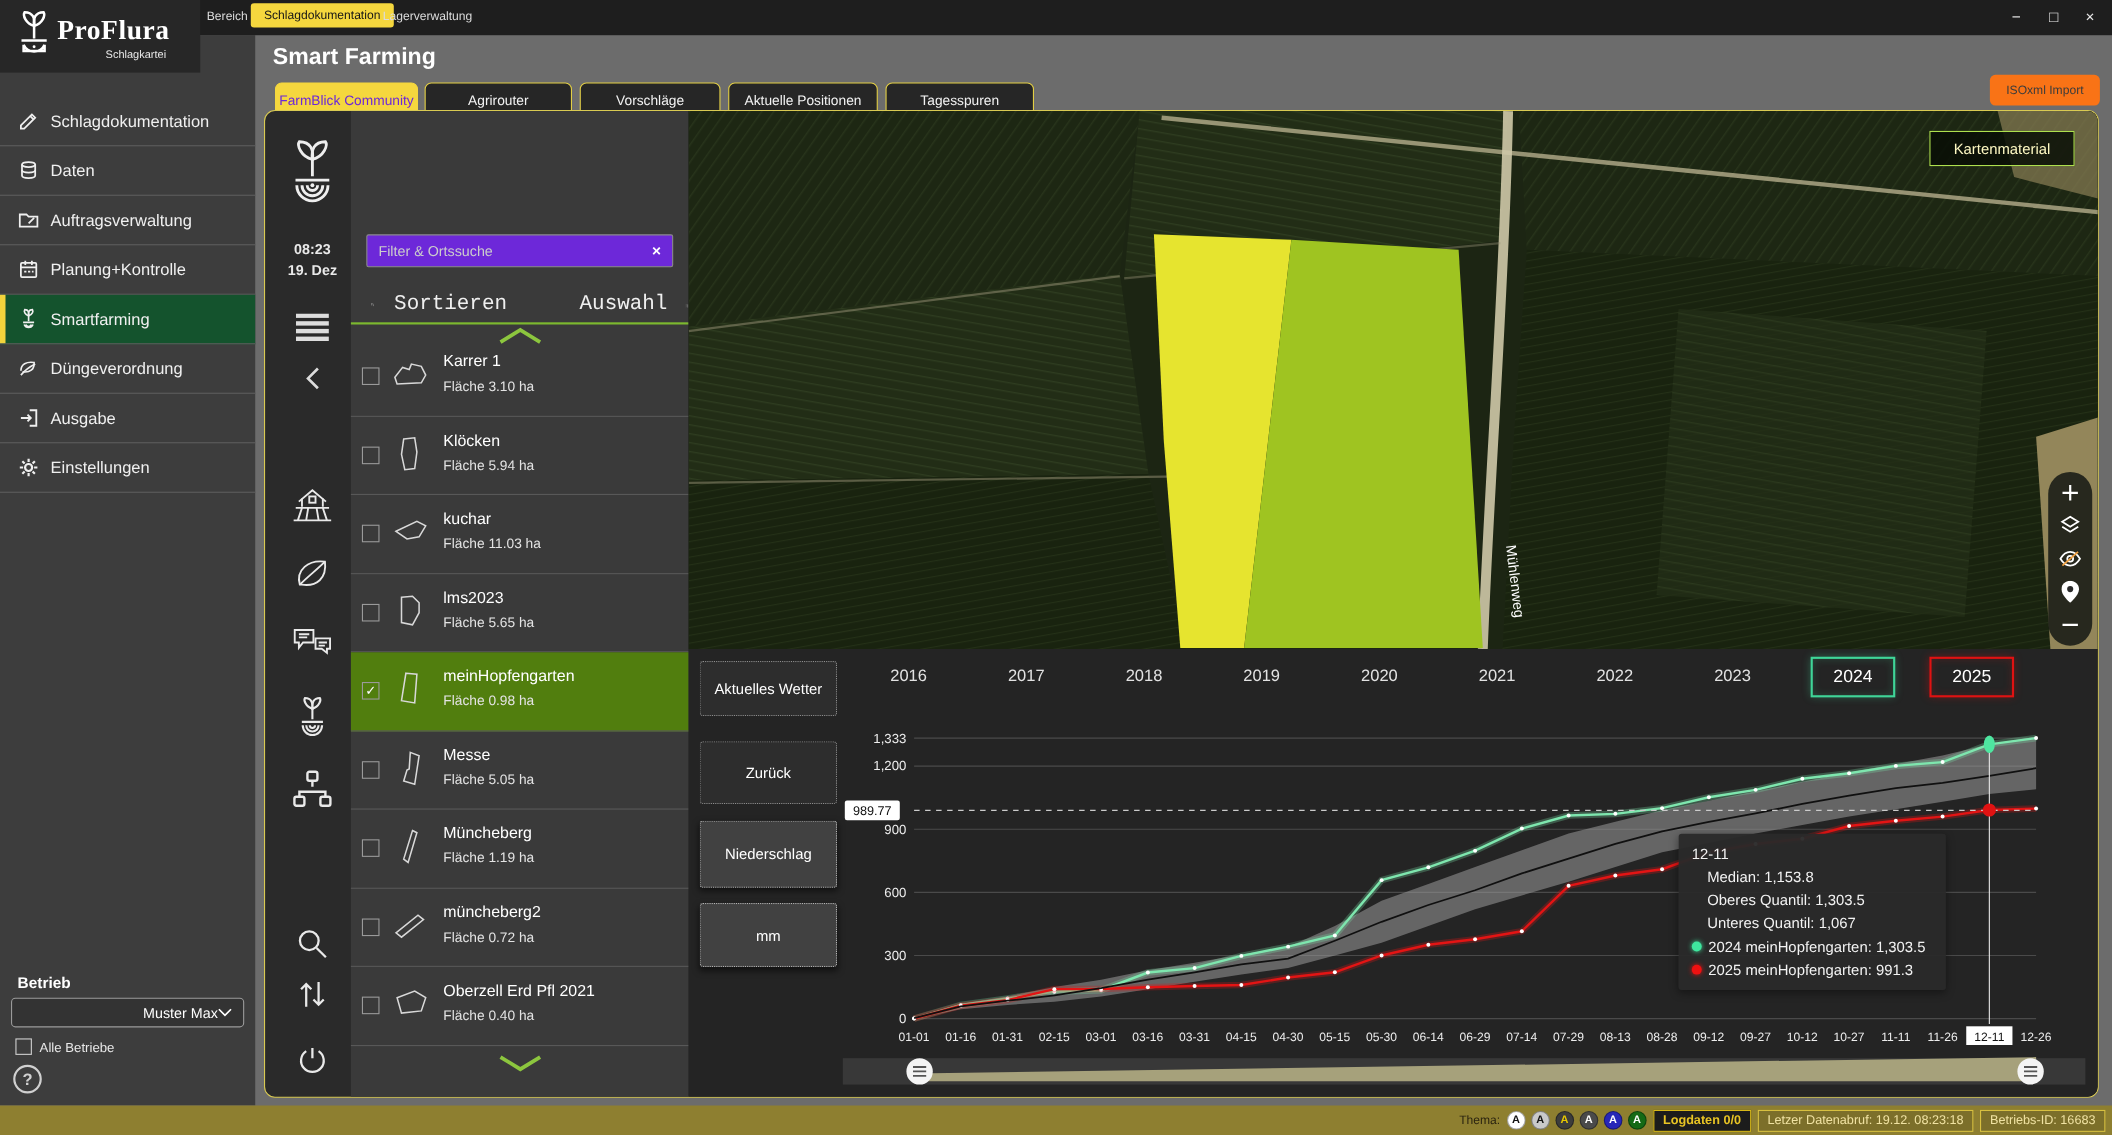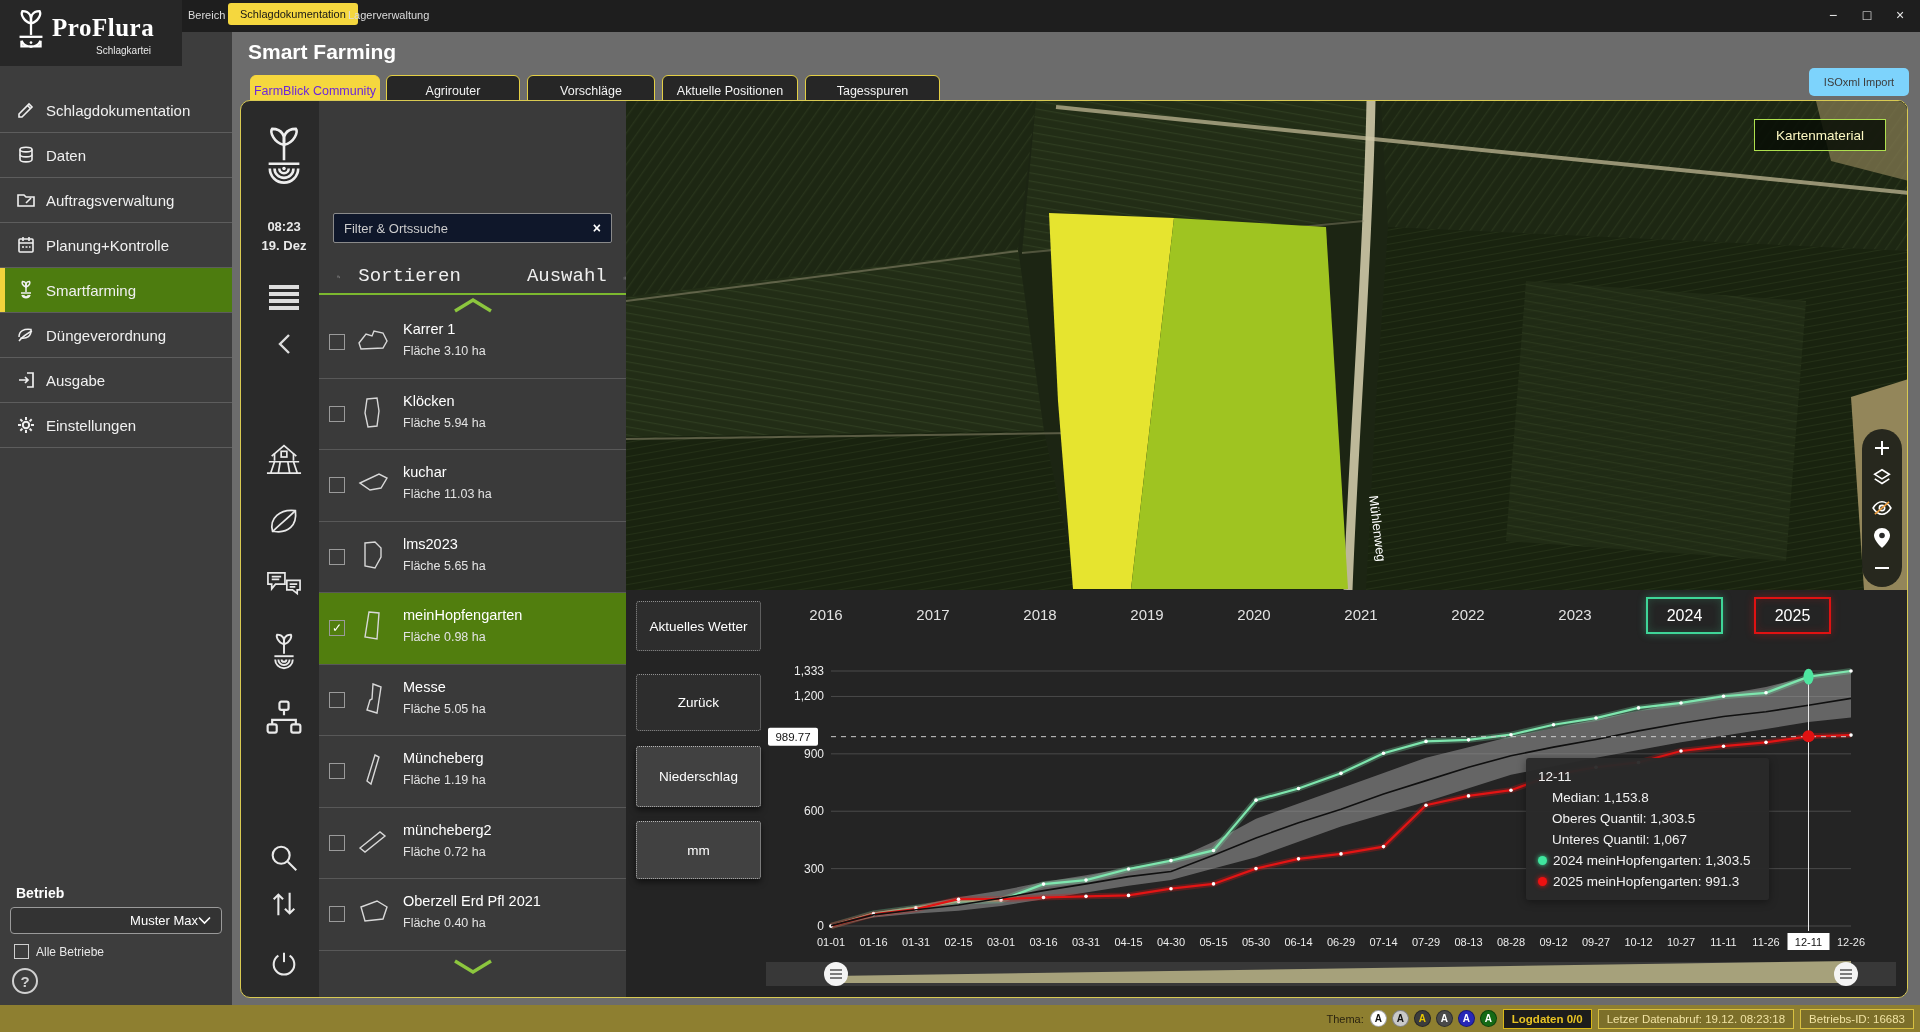--- a/index.html
+++ b/index.html
@@ -15,58 +15,58 @@
 
   
   #logoblock { left:0; top:0; width:182px; height:66px; background:#272727; z-index:6; }
   #logo-name { position:absolute; left:52px; top:14px; font-size:25px; font-weight:bold; color:#fff; letter-spacing:.5px;font-family:Liberation Serif, serif; }
   #logo-sub { position:absolute; left:96px; top:45px; font-size:10px; color:#e8e8e8; }
 
   
   #sidebar { left:0; top:32px; width:232px; height:973px; background:#3d3d3d; z-index:4; }
   .nav { position:absolute; left:0; width:232px; height:45px; border-bottom:1px solid #5d5d5d; display:flex; align-items:center; gap:10px; padding-left:16px; color:#f0f0f0; font-size:15px; cursor:pointer; }
   .nav svg { flex:0 0 auto; }
-  .nav.active { background:#4d7c0f; }
+  .nav.active { background:#14532d; }
   .nav.active::before { content:""; position:absolute; left:0; top:0; width:5px; height:100%; background:#f2d43c; }
   #betrieb-label { left:16px; top:853px; font-size:14px; font-weight:bold; color:#fff; }
   #betrieb-select { left:10px; top:875px; width:212px; height:27px; background:#333; border:1px solid #9a9a9a; border-radius:4px; color:#fff; font-size:13px; display:flex; align-items:center; justify-content:flex-end; padding:0 10px; }
   #alle-row { left:14px; top:912px; display:flex; align-items:center; gap:7px; color:#e8e8e8; font-size:12px; }
   #alle-check { width:15px; height:15px; border:1px solid #cfcfcf; background:transparent; }
   #help-btn { left:12px; top:936px; width:26px; height:26px; border:2px solid #d0d0d0; border-radius:50%; color:#d0d0d0; font-size:15px; font-weight:bold; display:flex; align-items:center; justify-content:center; }
 
   
   #statusbar { left:0; top:1005px; width:1920px; height:27px; background:#8e7f30; z-index:7; display:flex; align-items:center; justify-content:flex-end; gap:6px; padding-right:6px; }
   #thema-label { font-size:11px; color:#2b2410; }
   .theme-dot { width:17px; height:17px; border-radius:50%; font-size:10px; font-weight:bold; display:flex; align-items:center; justify-content:center; border:1px solid rgba(0,0,0,.35); }
   .sb-box { font-size:11.5px; padding:3px 8px; border:1px solid #d8c040; color:#f0e2a2; background:rgba(0,0,0,.12); }
   .sb-box.dark { background:#1c1c1c; color:#e8c424; border-color:#d8b818; font-weight:bold; }
 
   
   #main { left:232px; top:32px; width:1688px; height:973px; background:#6c6c6c; }
   #page-title { left:16px; top:8px; font-size:21px; font-weight:bold; color:#fff; }
   .mtab { position:absolute; top:43px; height:31px; border-radius:6px 6px 0 0; display:flex; align-items:center; justify-content:center; font-size:12.5px; border:1px solid #e3cf45; background:#262626; color:#f2f2f2; cursor:pointer; }
   .mtab.active { background:#f5d73e; color:#6d28d9; border-color:#f5d73e; }
-  #isoxml { left:1577px; top:36px; width:100px; height:28px; background:#7dd3fc; border-radius:5px; color:#3c3c3c; font-size:11px; display:flex; align-items:center; justify-content:center; }
+  #isoxml { left:1577px; top:36px; width:100px; height:28px; background:#f97316; border-radius:5px; color:#3c3c3c; font-size:11px; display:flex; align-items:center; justify-content:center; }
 
   
   #panel { left:8px; top:68px; width:1668px; height:898px; background:#2a2a2a; border:1px solid #d9ca52; border-radius:10px; overflow:hidden; }
 
   
   #rail { left:8px; top:0; width:70px; height:898px; }
   .rail-item { position:absolute; left:0; width:70px; display:flex; justify-content:center; color:#e9e9e9; }
   #rail-time { font-size:13px; font-weight:bold; }
   #rail-date { font-size:13px; font-weight:bold; }
 
   
   #fieldpanel { left:78px; top:0; width:307px; height:898px; background:#3a3a3a; }
   #monitor { left:0; top:0; width:307px; height:102px; background:#b80d0d; color:#fff; text-align:center; }
   #monitor-title { position:absolute; left:0; top:16px; width:100%; font-size:17px; }
   #monitor-l1 { position:absolute; left:0; top:52px; width:100%; font-size:11px; }
   #monitor-l2 { position:absolute; left:0; top:70px; width:100%; font-size:11px; }
-  #filterbox { left:14px; top:112px; width:279px; height:30px; background:#0f172a; border:1px solid #8a8a8a; border-radius:2px; display:flex; align-items:center; justify-content:space-between; padding:0 10px; }
+  #filterbox { left:14px; top:112px; width:279px; height:30px; background:#6d28d9; border:1px solid #8a8a8a; border-radius:2px; display:flex; align-items:center; justify-content:space-between; padding:0 10px; }
   #filter-ph { color:#cccccc; font-size:13px; }
   #filter-x { color:#fff; font-size:14px; font-weight:bold; }
   #sortrow { left:0; top:150px; width:307px; height:36px; display:flex; align-items:flex-end; color:#efefef; font-size:19px;font-family:Liberation Mono, monospace; }
   #sortrow .lbl { cursor:pointer; }
   #greenline { left:0; top:192px; width:307px; height:2px; background:#7cb82f; }
   .chev { position:absolute; left:0; width:307px; display:flex; justify-content:center; }
   #rows { left:0; top:206px; width:254px; }
   .frow { position:relative; width:307px; height:71.5px; border-bottom:1px solid #585858; display:flex; align-items:center; cursor:pointer; }
   .frow.sel { background:#517e0e; }
   .fcheck { position:absolute; left:10px; top:27px; width:16px; height:16px; border:1px solid #9a9a9a; color:#fff; font-size:12px; line-height:14px; text-align:center; }

